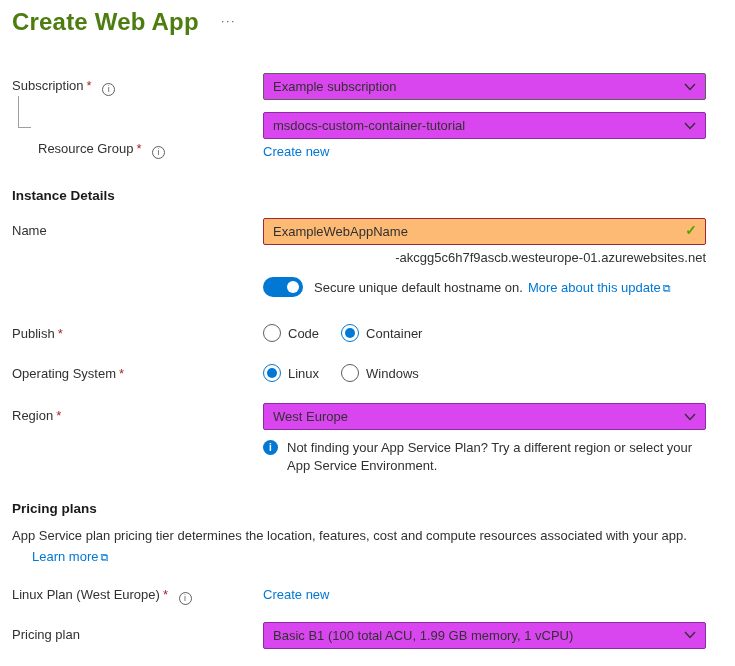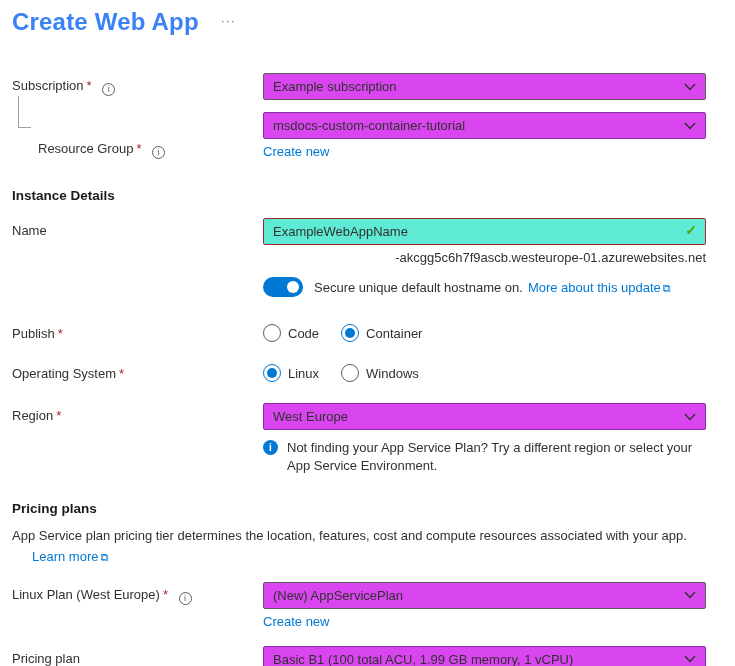--- a/index.html
+++ b/index.html
@@ -6,21 +6,21 @@
   html,body { margin:0; padding:0; background:#ffffff; }
   body {
     font-family: "Liberation Sans", sans-serif;
     font-size: 13px;
     color: #323130;
   }
   .page { width:735px; height:666px; padding:8px 14px 0 12px; position:relative; overflow:hidden; }
 
   
   .hdr { display:flex; align-items:flex-start; }
-  .hdr h1 { margin:0; font-size:24px; font-weight:700; color:#3b82f6; letter-spacing:0.2px; }
+  .hdr h1 { margin:0; font-size:24px; font-weight:700; color:#4d7c0f; letter-spacing:0.2px; }
   .more-dots { color:#605e5c; font-size:12px; margin-left:22px; margin-top:6px; letter-spacing:1px; cursor:pointer; }
 
   
   .row { display:flex; align-items:flex-start; }
   .lblcol { flex:0 0 251px; padding-top:5px; }
   .ctlcol { flex:0 0 443px; max-width:443px; }
   .req { color:#a4262c; margin-left:3px; }
 
   .i-sm {
     display:inline-flex; width:13px; height:13px; border:1px solid #605e5c; border-radius:50%;
@@ -34,21 +34,21 @@
     border:1px solid #605e5c; border-radius:2px; height:27px; padding:0 9px;
     background:#d946ef; cursor:pointer;
   }
   .dd.purple { border-color:#8a2da5; }
   .dd .chev { flex:0 0 auto; margin-left:8px; }
 
   
   .txtwrap { position:relative; }
   .txt {
     width:100%; height:27px; border:1px solid #a4262c; border-radius:2px;
-    padding:0 28px 0 9px; font:inherit; color:#323130; background:#5eead4;
+    padding:0 28px 0 9px; font:inherit; color:#323130; background:#fdba74;
   }
   .check { position:absolute; right:9px; top:4px; color:#57a300; font-weight:700; font-size:14px; }
 
   .suffix { text-align:right; margin-top:5px; color:#323130; }
 
   
   .toggle { width:40px; height:20px; border-radius:10px; background:#0078d4; position:relative; flex:0 0 40px; cursor:pointer; }
   .toggle::after { content:""; position:absolute; right:4px; top:4px; width:12px; height:12px; border-radius:50%; background:#fff; }
 
   
@@ -222,26 +222,20 @@
   </div>
 
   <div class="row" style="margin-top:18px;">
     <div class="lblcol">
       <span>Linux Plan (West Europe)</span><span class="req">*</span>
       <span class="i-sm">
           <span>i</span>
         </span>
     </div>
     <div class="ctlcol">
-      <div class="dd">
-        <span>(New) AppServicePlan</span>
-        <svg class="chev" width="12" height="8" viewBox="0 0 12 8">
-            <path d="M1 1 L6 6.5 L11 1" fill="none" stroke="#323130" stroke-width="1.4"></path>
-          </svg>
-      </div>
       <div class="mt-create">
         <a class="link">Create new</a>
       </div>
     </div>
   </div>
 
   <div class="row" style="margin-top:17px;">
     <div class="lblcol">
       <span>Pricing plan</span>
     </div>

